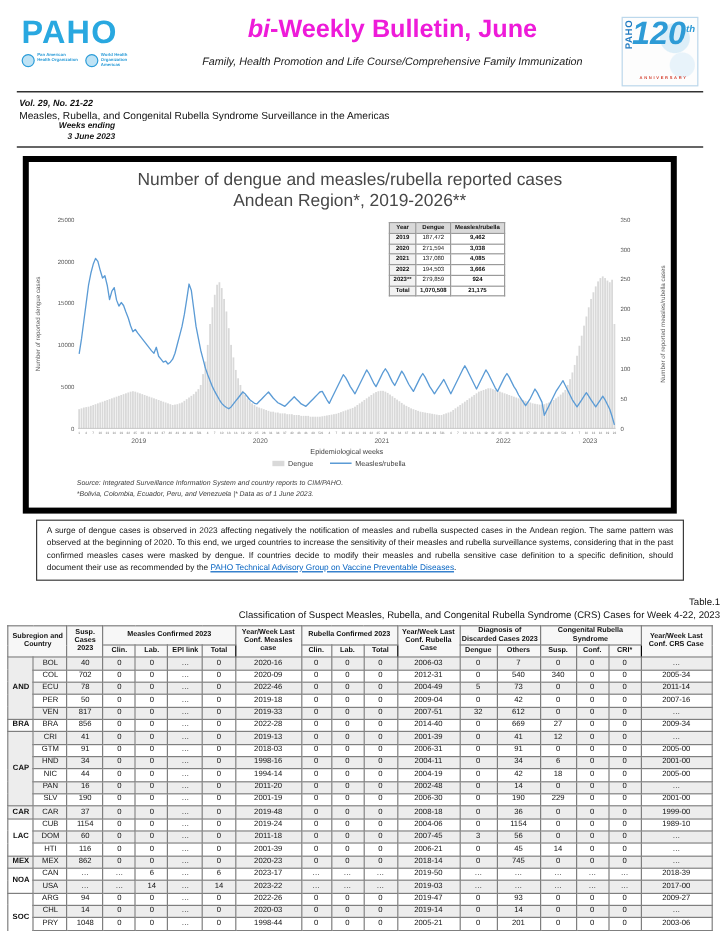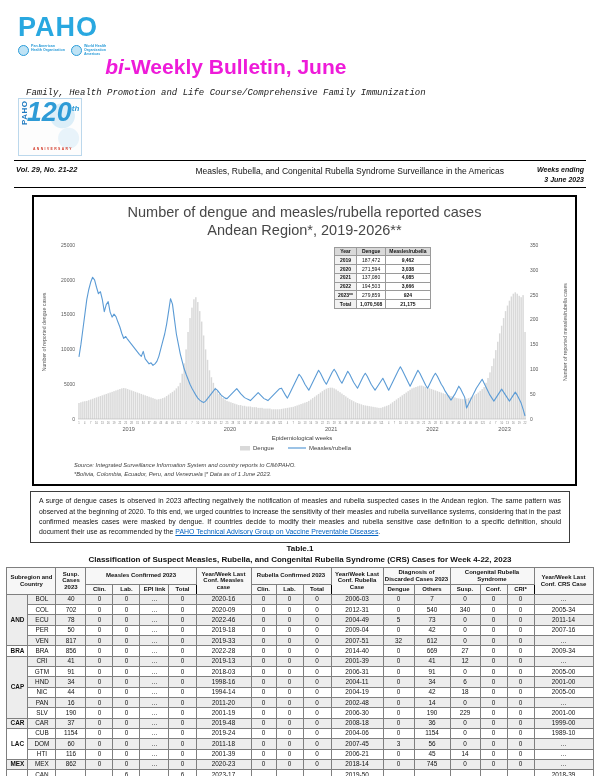--- a/index.html
+++ b/index.html
@@ -1,53 +1,53 @@
 <!DOCTYPE html>
 <html><head>
 <meta charset="utf-8">
 <style>
   html,body{margin:0;padding:0;background:#ffffff;}
   body{width:600px;height:776px;font-family:"Liberation Sans",sans-serif;color:#111;position:relative;overflow:hidden;}
-  .masthead{display:flex;justify-content:space-between;align-items:flex-start;padding:14px 18px 0 18px;flex-direction:column;}
+  .masthead{display:flex;justify-content:space-between;align-items:flex-start;padding:14px 18px 0 18px;}
   .paho-logo{width:118px;}
   .paho-word{font-size:27px;font-weight:bold;color:#29a8e0;letter-spacing:1px;line-height:1;}
   .org-row{display:flex;gap:6px;margin-top:3px;}
   .org-item{display:flex;gap:2px;align-items:flex-start;}
   .org-globe{width:9px;height:9px;border-radius:50%;background:#bfe3f5;border:1px solid #2b9cd8;flex:none;margin-top:1px;}
   .org-text{font-size:3.6px;font-weight:bold;color:#2b9cd8;width:34px;line-height:1.15;}
   .center-title{text-align:center;flex:1;padding:0 8px;}
   .main-title{font-size:21px;font-weight:bold;color:#ee1bd9;line-height:1.05;}
   .main-title .it{font-style:italic;margin-top:45px;}
   .sub-title{font-size:13.5px;font-weight:bold;color:#ee1bd9;margin-top:3px;}
-  .dept-line{font-family:Liberation Mono, monospace;font-style:italic;font-size:9px;color:#1a1a1a;margin-top:10px;}
+  .dept-line{font-family:Liberation Sans, sans-serif;font-style:italic;font-size:9px;color:#1a1a1a;margin-top:10px;}
   .ann-logo{width:62px;height:56px;border:1px solid #bcd8ec;background:#fdfdfd;position:relative;flex:none;display:flex;align-items:flex-start;justify-content:center;background-image:radial-gradient(circle at 70% 30%,#dceef8 0 12px,transparent 13px),radial-gradient(circle at 80% 70%,#e8f3fa 0 10px,transparent 11px);}
   .ann-paho{position:absolute;left:1px;top:26px;transform:rotate(-90deg);transform-origin:left top;font-size:8px;font-weight:bold;color:#1f7ac0;letter-spacing:.5px;}
   .ann-num{font-size:27px;font-weight:bold;color:#2e9bd6;font-style:italic;line-height:1;margin-left:6px;}
   .ann-sup{font-size:8px;vertical-align:super;}
   .ann-lbl{position:absolute;left:14px;bottom:4px;font-size:3.4px;font-weight:bold;color:#d43b2a;letter-spacing:1.4px;}
   .rule{border-top:1.2px solid #000;margin:0 14px;}
-  .info-row{display:flex;align-items:flex-start;justify-content:space-between;padding:4px 16px 3px 16px;}
+  .info-row{display:flex;align-items:flex-start;justify-content:space-between;padding:4px 16px 3px 16px;flex-direction:column;}
   .vol{font-size:7.5px;font-weight:bold;font-style:italic;width:110px;}
   .surv-title{font-size:8.5px;text-align:right;flex:1;padding-top:1px;}
   .weeks{font-size:7px;font-weight:bold;font-style:italic;text-align:right;width:80px;line-height:1.3;}
   
-  .chart-box{margin:7px 19px 0 32px;border:2px solid #000000;width:545px;box-sizing:border-box;position:relative;padding:6px 0 4px 0;background:#fff;}
+  .chart-box{margin:7px 19px 0 19px;border:5px solid #000000;width:545px;box-sizing:border-box;position:relative;padding:6px 0 4px 0;background:#fff;}
   .chart-title{font-size:14.5px;color:#474747;text-align:center;line-height:1.25;font-weight:400;}
   .mini-table{position:absolute;left:300px;top:50px;border-collapse:collapse;font-size:5px;background:#fff;}
   .mini-table td,.mini-table th{border:1px solid #9a9a9a;padding:0.5px 3px;text-align:center;line-height:1.35;}
   .mini-table th{background:#d9d9d9;font-weight:bold;}
   .mini-table td.yr{background:#f2f2f2;font-weight:bold;}
   .mini-table td.mr{font-weight:bold;}
   .mini-table tr.tot td{font-weight:bold;}
   .src-lines{font-size:5.8px;font-style:italic;color:#404040;margin:2px 0 2px 40px;line-height:1.5;}
   
   .note-box{margin:5px 30px 0 30px;border:1px solid #3c3c3c;padding:4px 8px;font-size:6.9px;line-height:1.5;text-align:justify;color:#141414;}
   .note-box a{color:#0563c1;text-decoration:underline;cursor:pointer;}
   
-  .tbl-title{font-size:8px;font-weight:bold;text-align:center;margin-top:0;line-height:1.4;}
+  .tbl-title{font-size:8px;font-weight:normal;text-align:right;margin-top:12px;line-height:1.4;}
   table.surv{border-collapse:collapse;table-layout:fixed;width:576px;margin:2px auto 0 auto;border:1.6px solid #000;}
   table.surv th,table.surv td{border:1px solid #7f7f7f;text-align:center;padding:0.5px 1px;font-size:6.4px;line-height:1.3;overflow:hidden;white-space:nowrap;}
   table.surv th{background:#f7f7f7;font-weight:bold;font-size:6px;white-space:normal;line-height:1.15;padding:1px;}
   table.surv td.sub{font-weight:bold;}
   table.surv tr.stripe td{background:#ededed;}
   table.surv td.thick,table.surv th.thick{border-left:1.6px solid #000;}
   table.surv tr.total td{background:#e0e0e0;font-weight:bold;border-top:1.6px solid #000;}
   .foot-row{display:flex;justify-content:space-between;font-size:6.5px;padding:2px 14px 0 14px;}
   svg text{font-family:"Liberation Sans",sans-serif;}
 </style>

